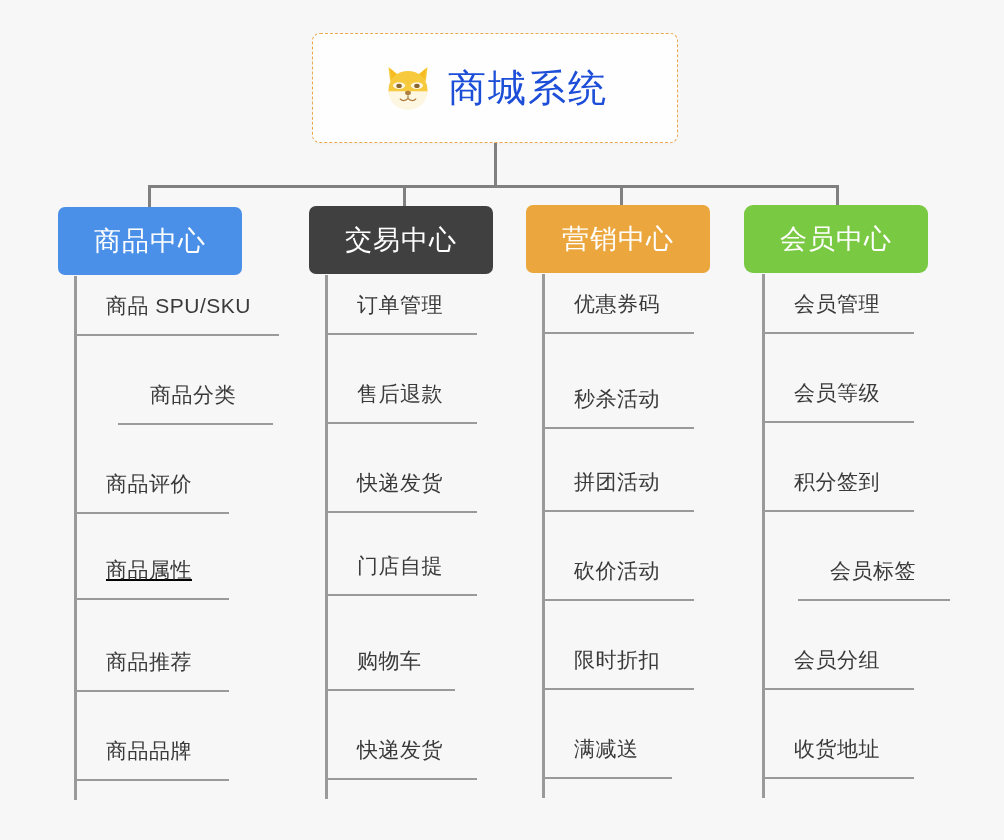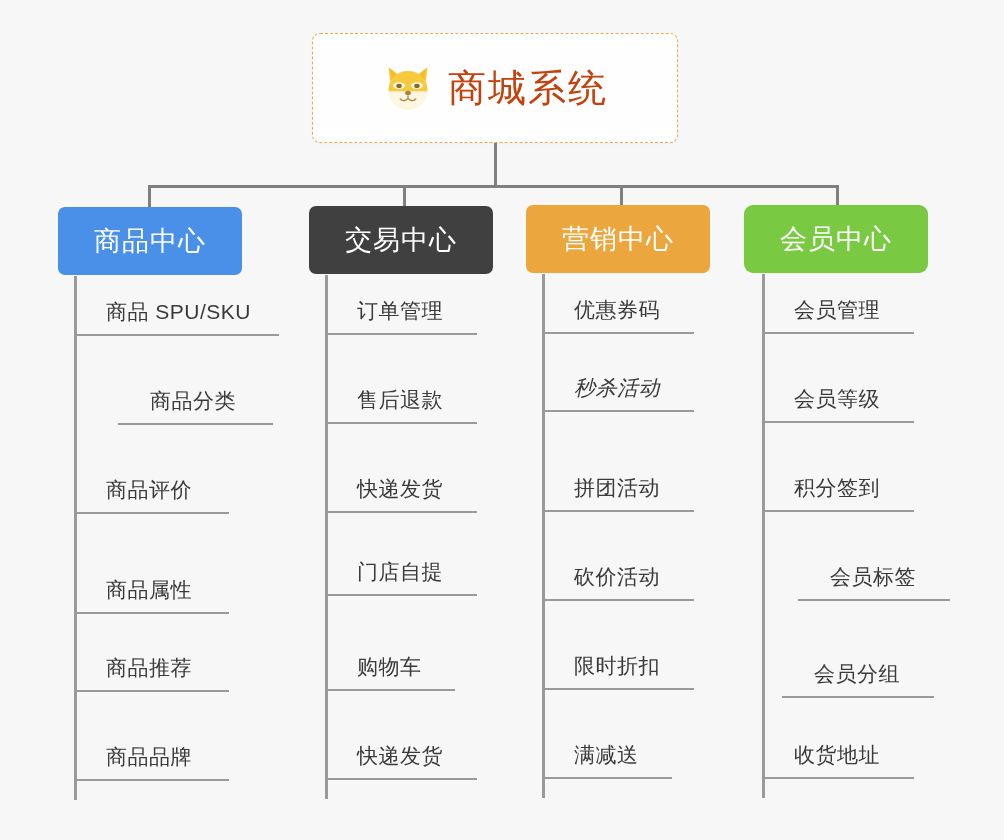--- a/index.html
+++ b/index.html
@@ -37,21 +37,21 @@
     gap: 14px;
     box-shadow: 0 1px 2px rgba(0,0,0,0.03);
   }
   .root-emoji {
     width: 52px;
     height: 52px;
     flex: 0 0 auto;
   }
   .root-title {
     font-size: 38px;
-    color: #c2410c;
+    color: #1d4ed8;
     letter-spacing: 2px;
     line-height: 1;
     white-space: nowrap;
   }
 
   
   .conn {
     position: absolute;
     background: #808080;
   }
@@ -87,21 +87,21 @@
   }
   .leaf {
     position: absolute;
     left: 0;
     box-sizing: border-box;
     height: 44px;
     display: flex;
     align-items: flex-end;
     border-bottom: 2px solid #9a9a9a;
     padding-left: 32px;
-    padding-bottom: 11px;
+    padding-bottom: 17px;
   }
   .leaf-label {
     font-size: 21px;
     color: #3a3a3a;
     line-height: 1.1;
     white-space: nowrap;
     letter-spacing: 0.5px;
   }
 </style>
 </head>
@@ -153,21 +153,21 @@
     <div class="col-spine" style="height:524px;"></div>
     <div class="leaf" style="top:16px; width:205px;">
       <span class="leaf-label">商品 SPU/SKU</span>
     </div>
     <div class="leaf" style="top:105px; width:155px;margin-left:44px;">
       <span class="leaf-label">商品分类</span>
     </div>
     <div class="leaf" style="top:194px; width:155px;">
       <span class="leaf-label">商品评价</span>
     </div>
-    <div class="leaf" style="top:294px; width:155px;">
+    <div class="leaf" style="top:280px; width:155px;text-decoration:underline;">
       <span class="leaf-label">商品属性</span>
     </div>
     <div class="leaf" style="top:372px; width:155px;">
       <span class="leaf-label">商品推荐</span>
     </div>
     <div class="leaf" style="top:461px; width:155px;">
       <span class="leaf-label">商品品牌</span>
     </div>
   </div>
 
@@ -191,21 +191,21 @@
     <div class="leaf" style="top:461px; width:152px;">
       <span class="leaf-label">快递发货</span>
     </div>
   </div>
 
   <div class="col-body" style="left:542px; top:274px;">
     <div class="col-spine" style="height:524px;"></div>
     <div class="leaf" style="top:16px; width:152px;">
       <span class="leaf-label">优惠券码</span>
     </div>
-    <div class="leaf" style="top:94px; width:152px;font-style:italic;">
+    <div class="leaf" style="top:111px; width:152px;">
       <span class="leaf-label">秒杀活动</span>
     </div>
     <div class="leaf" style="top:194px; width:152px;">
       <span class="leaf-label">拼团活动</span>
     </div>
     <div class="leaf" style="top:283px; width:152px;">
       <span class="leaf-label">砍价活动</span>
     </div>
     <div class="leaf" style="top:372px; width:152px;">
       <span class="leaf-label">限时折扣</span>
@@ -222,21 +222,21 @@
     </div>
     <div class="leaf" style="top:105px; width:152px;">
       <span class="leaf-label">会员等级</span>
     </div>
     <div class="leaf" style="top:194px; width:152px;">
       <span class="leaf-label">积分签到</span>
     </div>
     <div class="leaf" style="top:283px; width:152px;margin-left:36px;">
       <span class="leaf-label">会员标签</span>
     </div>
-    <div class="leaf" style="top:380px; width:152px;margin-left:20px;">
+    <div class="leaf" style="top:372px; width:152px;">
       <span class="leaf-label">会员分组</span>
     </div>
     <div class="leaf" style="top:461px; width:152px;">
       <span class="leaf-label">收货地址</span>
     </div>
   </div>
 
 </div>
 
 </body></html>

